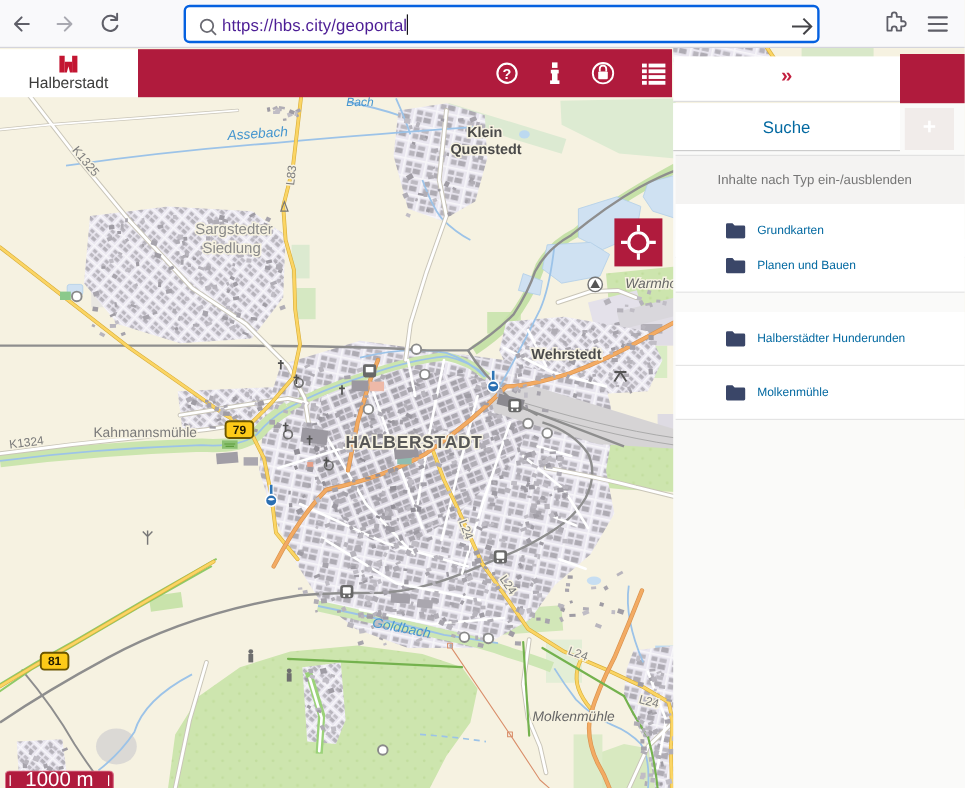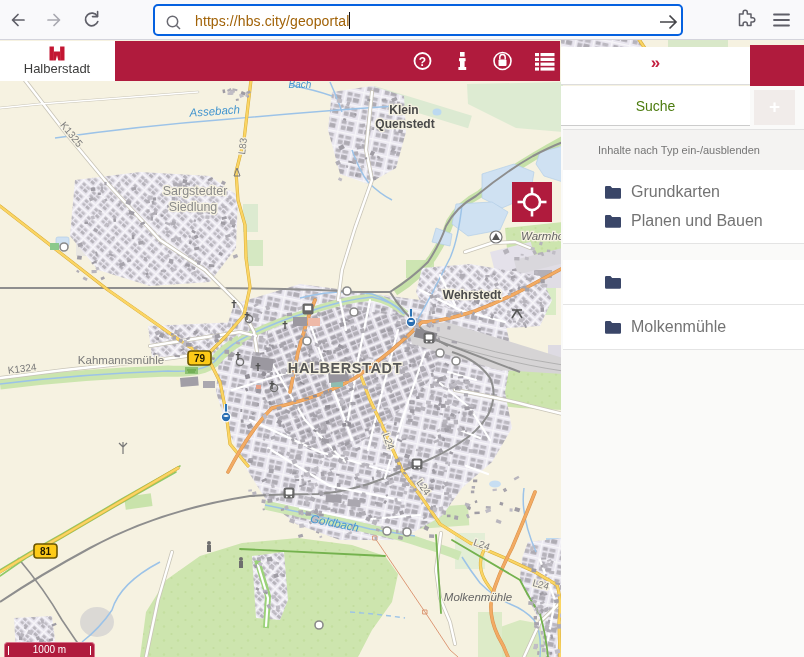--- a/index.html
+++ b/index.html
@@ -1,35 +1,35 @@
 <!DOCTYPE html>
 <html><head><meta charset="utf-8"><style>
 *{margin:0;padding:0;box-sizing:border-box}
 body{width:804px;height:657px;overflow:hidden;position:relative;font-family:"Liberation Sans",sans-serif}
 .abs{position:absolute}
 #chrome{left:0;top:0;width:804px;height:40px;background:#f9f9fb;border-bottom:1px solid #d4d4dc;z-index:50}
 #urlbar{position:absolute;left:153px;top:4px;width:530px;height:32px;background:#fff;border:2px solid #0561e0;border-radius:5px;display:flex;align-items:center}
-#urltext{font-size:14px;color:#a16207;margin-left:40px;letter-spacing:0.1px;position:relative}
+#urltext{font-size:14px;color:#4c1d95;margin-left:30px;letter-spacing:0.1px;position:relative}
 .caret{display:inline-block;width:1px;height:17px;background:#15141a;vertical-align:-3px}
 #mapsvg{left:0;top:0;z-index:1}
 #redbar{left:115px;top:41px;width:445px;height:40px;background:#b01b3d;z-index:10}
 #logobox{left:0;top:41px;width:115px;height:40px;background:#fff;z-index:11;text-align:center}
 #redblock{left:750px;top:45px;width:54px;height:41px;background:#b01b3d;z-index:12}
 #panel1{left:561px;top:47px;width:189px;height:38px;background:#fff;border-bottom:1px solid #ddd;z-index:13;text-align:center;line-height:32px}
 #panel1 span{color:#c31f3f;font-size:17px;font-weight:bold}
 #sidebg{left:561px;top:86px;width:243px;height:571px;background:#fafaf9;z-index:9}
-#suche{left:561px;top:86px;width:189px;height:40px;background:#fff;border-bottom:1px solid #ccc;z-index:13;text-align:center;line-height:40px;color:#4d7c0f;font-size:14px}
+#suche{left:561px;top:86px;width:189px;height:40px;background:#fff;border-bottom:1px solid #ccc;z-index:13;text-align:center;line-height:40px;color:#0369a1;font-size:14px}
 #plusbtn{left:754px;top:90px;width:41px;height:35px;background:#f1ecea;z-index:13;color:#fff;font-size:19px;text-align:center;line-height:34px;font-weight:bold}
 #stripline{left:563px;top:129px;width:241px;height:1px;background:#e2e2e2;z-index:13}
 #inhalte{left:598px;top:144px;z-index:13;font-size:11px;color:#757575}
 .row{left:563px;width:241px;height:45px;background:#fff;border-bottom:1px solid #e4e4e4;z-index:13;display:flex;align-items:center}
 .row svg{margin-left:41px}
-.row span{margin-left:9px;font-size:16px;color:#737373}
+.row span{margin-left:9px;font-size:10px;color:#0369a1}
 #locate{left:512px;top:182px;width:40px;height:40px;background:#b01b3d;z-index:8}
-#scale{left:4px;top:642px;width:91px;height:15px;background:#b01b3d;border:1px solid #d8748b;border-bottom:none;border-radius:4px 4px 0 0;z-index:8;color:#fff;font-size:10px;text-align:center;line-height:14px}
+#scale{left:4px;top:642px;width:91px;height:15px;background:#b01b3d;border:1px solid #d8748b;border-bottom:none;border-radius:4px 4px 0 0;z-index:8;color:#fff;font-size:17px;text-align:center;line-height:14px}
 #scale i{position:absolute;top:3px;width:1px;height:9px;background:#fff;font-style:normal}
 </style></head><body>
 
 <svg id="mapsvg" class="abs" width="804" height="657" viewBox="0 0 804 657">
 <defs>
 <pattern id="pcity" width="21" height="17" patternUnits="userSpaceOnUse" patternTransform="rotate(12) scale(0.85)">
  <rect width="21" height="17" fill="#eae7f0"></rect>
  <rect width="21" height="1.6" fill="#f7f6f9"></rect>
         <rect width="1.6" height="17" fill="#f7f6f9"></rect>
  <rect x="3" y="3.2" width="5.8" height="4.2" fill="#b4b1b9"></rect>
@@ -1321,20 +1321,21 @@
 <div class="row abs" style="top:199px">
     <svg width="18" height="15" viewBox="0 0 18 15">
       <path d="M1 2.2 q0-1.2 1.2-1.2 h4.2 l1.8 2 h7.6 q1.2 0 1.2 1.2 v8.4 q0 1.2 -1.2 1.2 h-13.6 q-1.2 0 -1.2 -1.2 z" fill="#3a4668"></path>
     </svg>
     <span>Planen und Bauen</span>
   </div>
 <div class="row abs" style="top:260px">
     <svg width="18" height="15" viewBox="0 0 18 15">
       <path d="M1 2.2 q0-1.2 1.2-1.2 h4.2 l1.8 2 h7.6 q1.2 0 1.2 1.2 v8.4 q0 1.2 -1.2 1.2 h-13.6 q-1.2 0 -1.2 -1.2 z" fill="#3a4668"></path>
     </svg>
+    <span>Halberstädter Hunderunden</span>
   </div>
 <div class="row abs" style="top:305px">
     <svg width="18" height="15" viewBox="0 0 18 15">
       <path d="M1 2.2 q0-1.2 1.2-1.2 h4.2 l1.8 2 h7.6 q1.2 0 1.2 1.2 v8.4 q0 1.2 -1.2 1.2 h-13.6 q-1.2 0 -1.2 -1.2 z" fill="#3a4668"></path>
     </svg>
     <span>Molkenmühle</span>
   </div>
 
 <div id="locate" class="abs">
 <svg width="40" height="40">

